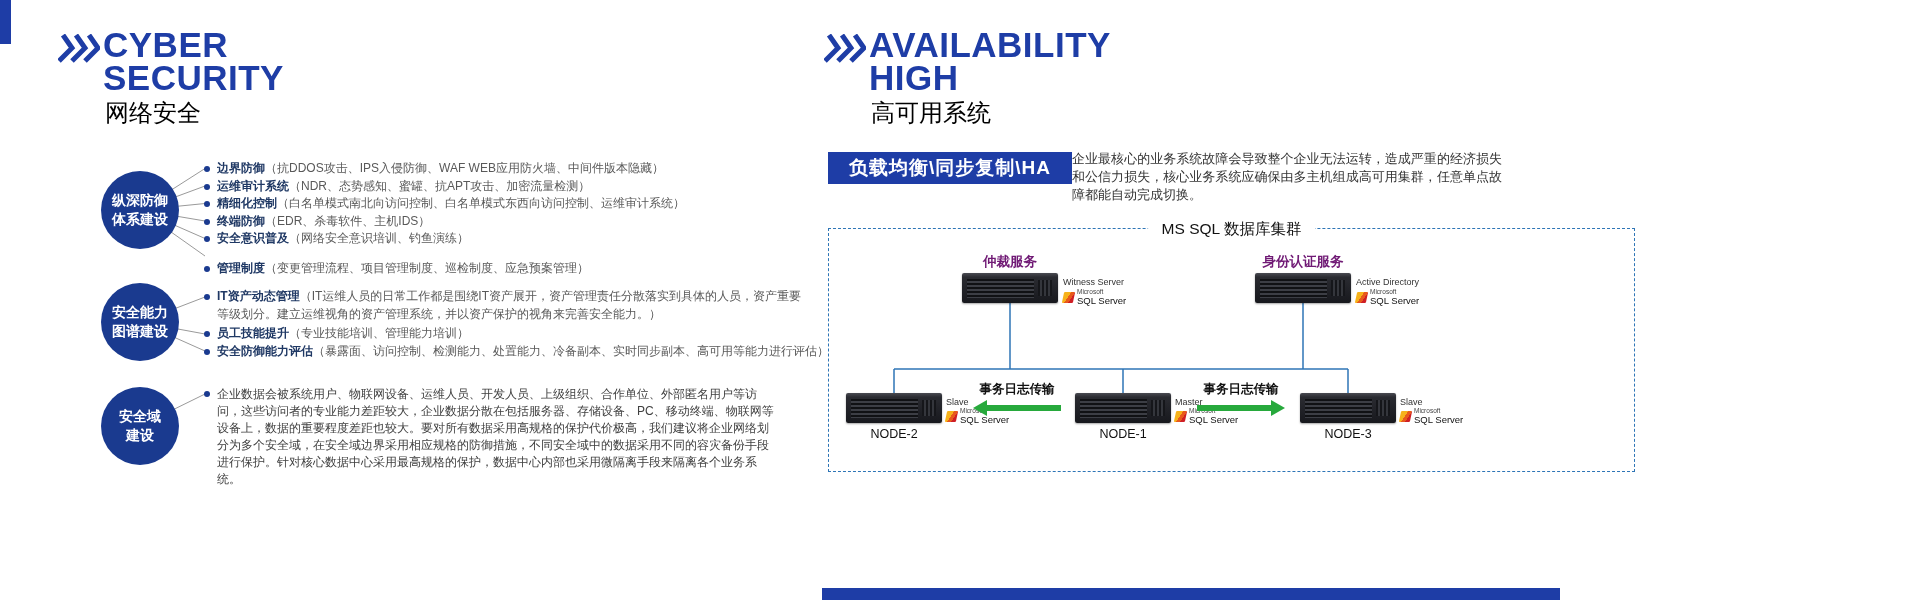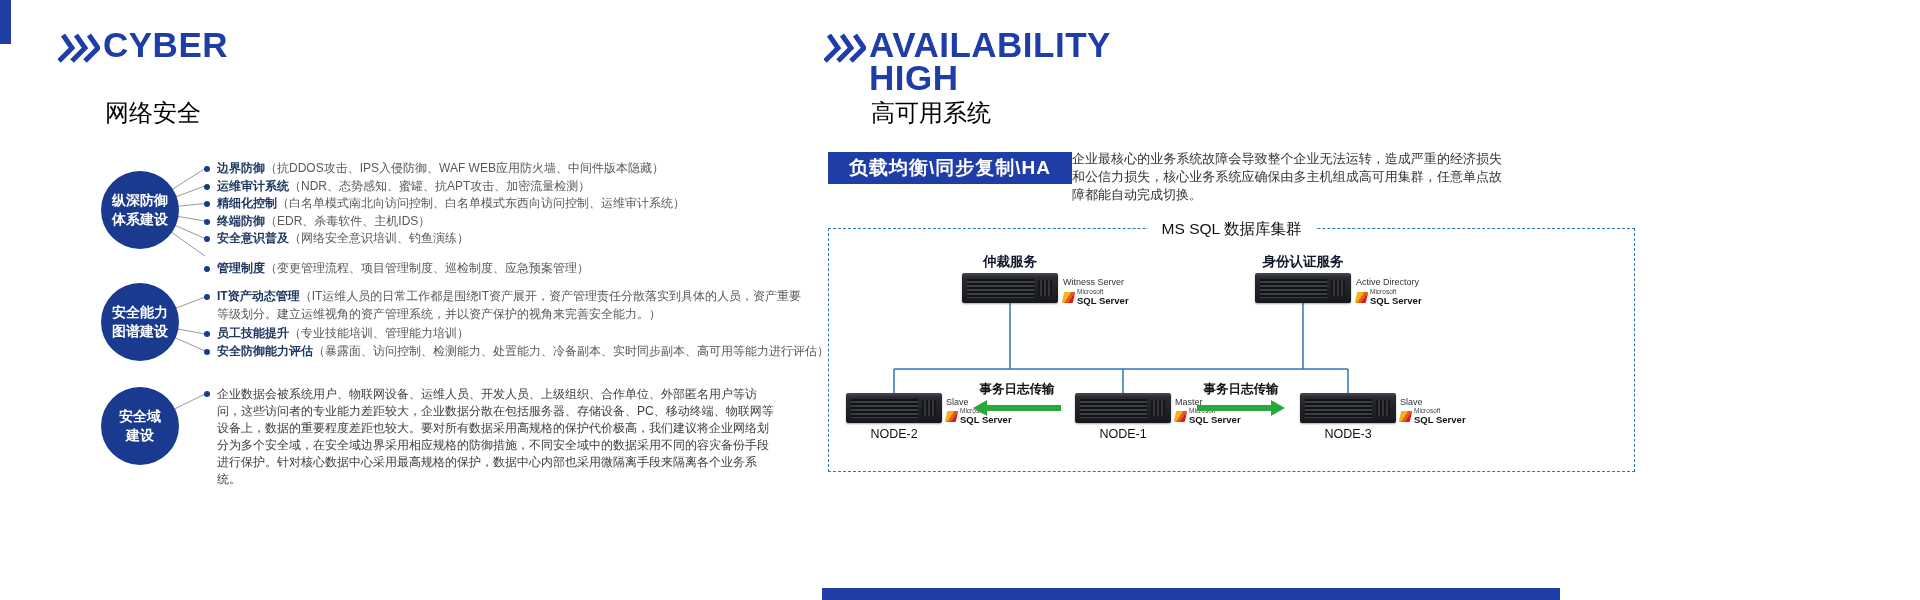--- a/index.html
+++ b/index.html
@@ -40,49 +40,50 @@
     background:#fff;padding:0 14px;font-size:15.5px;color:#111;white-space:nowrap;}
 
   .server{position:absolute;width:96px;height:30px;border-radius:2px;
     background:linear-gradient(180deg,#4a4b52 0%,#2a2b31 14%,#17181d 100%);
     box-shadow:0 1px 2px rgba(0,0,0,.35);}
   .server::before{content:"";position:absolute;left:5px;top:6px;right:24px;height:19px;
     background:repeating-linear-gradient(180deg,#101114 0 2px,#3c3e45 2px 4px);}
   .server::after{content:"";position:absolute;right:6px;top:7px;width:14px;height:16px;
     background:repeating-linear-gradient(90deg,#15161a 0 2px,#34363c 2px 4px);}
 
-  .srv-label{position:absolute;width:96px;text-align:center;font-size:13.5px;font-weight:700;color:#0f172a;font-family:Liberation Serif, serif;}
+  .srv-label{position:absolute;width:96px;text-align:center;font-size:13.5px;font-weight:700;color:#701a75;font-family:Liberation Serif, serif;}
   .node-label{position:absolute;width:96px;text-align:center;font-size:12.5px;color:#111;}
   .tag{position:absolute;font-size:9px;color:#333;white-space:nowrap;}
 
   .sqllogo{position:absolute;display:flex;align-items:center;gap:3px;}
   .sqllogo .ico{width:11px;height:11px;border-radius:1px;transform:skewX(-12deg);
     background:linear-gradient(115deg,#f6b21b 0 45%,#e8591c 45% 70%,#cf1f25 70% 100%);}
   .sqllogo .txt{display:flex;flex-direction:column;line-height:1.05;}
   .sqllogo .brand{font-size:6.5px;color:#444;}
-  .sqllogo .product{font-size:9.5px;font-weight:700;color:#111;}
+  .sqllogo .product{font-size:9.5px;font-weight:400;color:#111;}
 
   .arrow-label{position:absolute;width:108px;text-align:center;font-size:12.5px;font-weight:700;color:#111;}
   svg{pointer-events:none;}
 </style>
 </head>
 <body>
 
 <div class="page">
 
   <div class="corner-mark abs"></div>
 
   <section>
     <svg class="abs" style="left:58px;top:34px" width="42" height="30" viewBox="0 0 42 30">
       <polyline points="5,1 14,14 1,27" fill="none" stroke="#1e3da6" stroke-width="5"></polyline>
       <polyline points="18,1 27,14 14,27" fill="none" stroke="#1e3da6" stroke-width="5"></polyline>
       <polyline points="31,1 40,14 27,27" fill="none" stroke="#1e3da6" stroke-width="5"></polyline>
     </svg>
     <div class="big-title abs" style="left:103px;top:28px">
       <div>CYBER</div>
+      <div>SECURITY</div>
     </div>
     <div class="subtitle abs" style="left:105px;top:97px">网络安全</div>
 
     <svg class="abs" style="left:100px;top:150px" width="120" height="340" viewBox="0 0 120 340">
       <g stroke="#9a9a9a" stroke-width="1" fill="none">
         <line x1="40" y1="60" x2="105" y2="18.5"></line>
         <line x1="40" y1="60" x2="105" y2="36"></line>
         <line x1="40" y1="60" x2="105" y2="53.5"></line>
         <line x1="40" y1="60" x2="105" y2="71"></line>
         <line x1="40" y1="60" x2="105" y2="88.5"></line>

